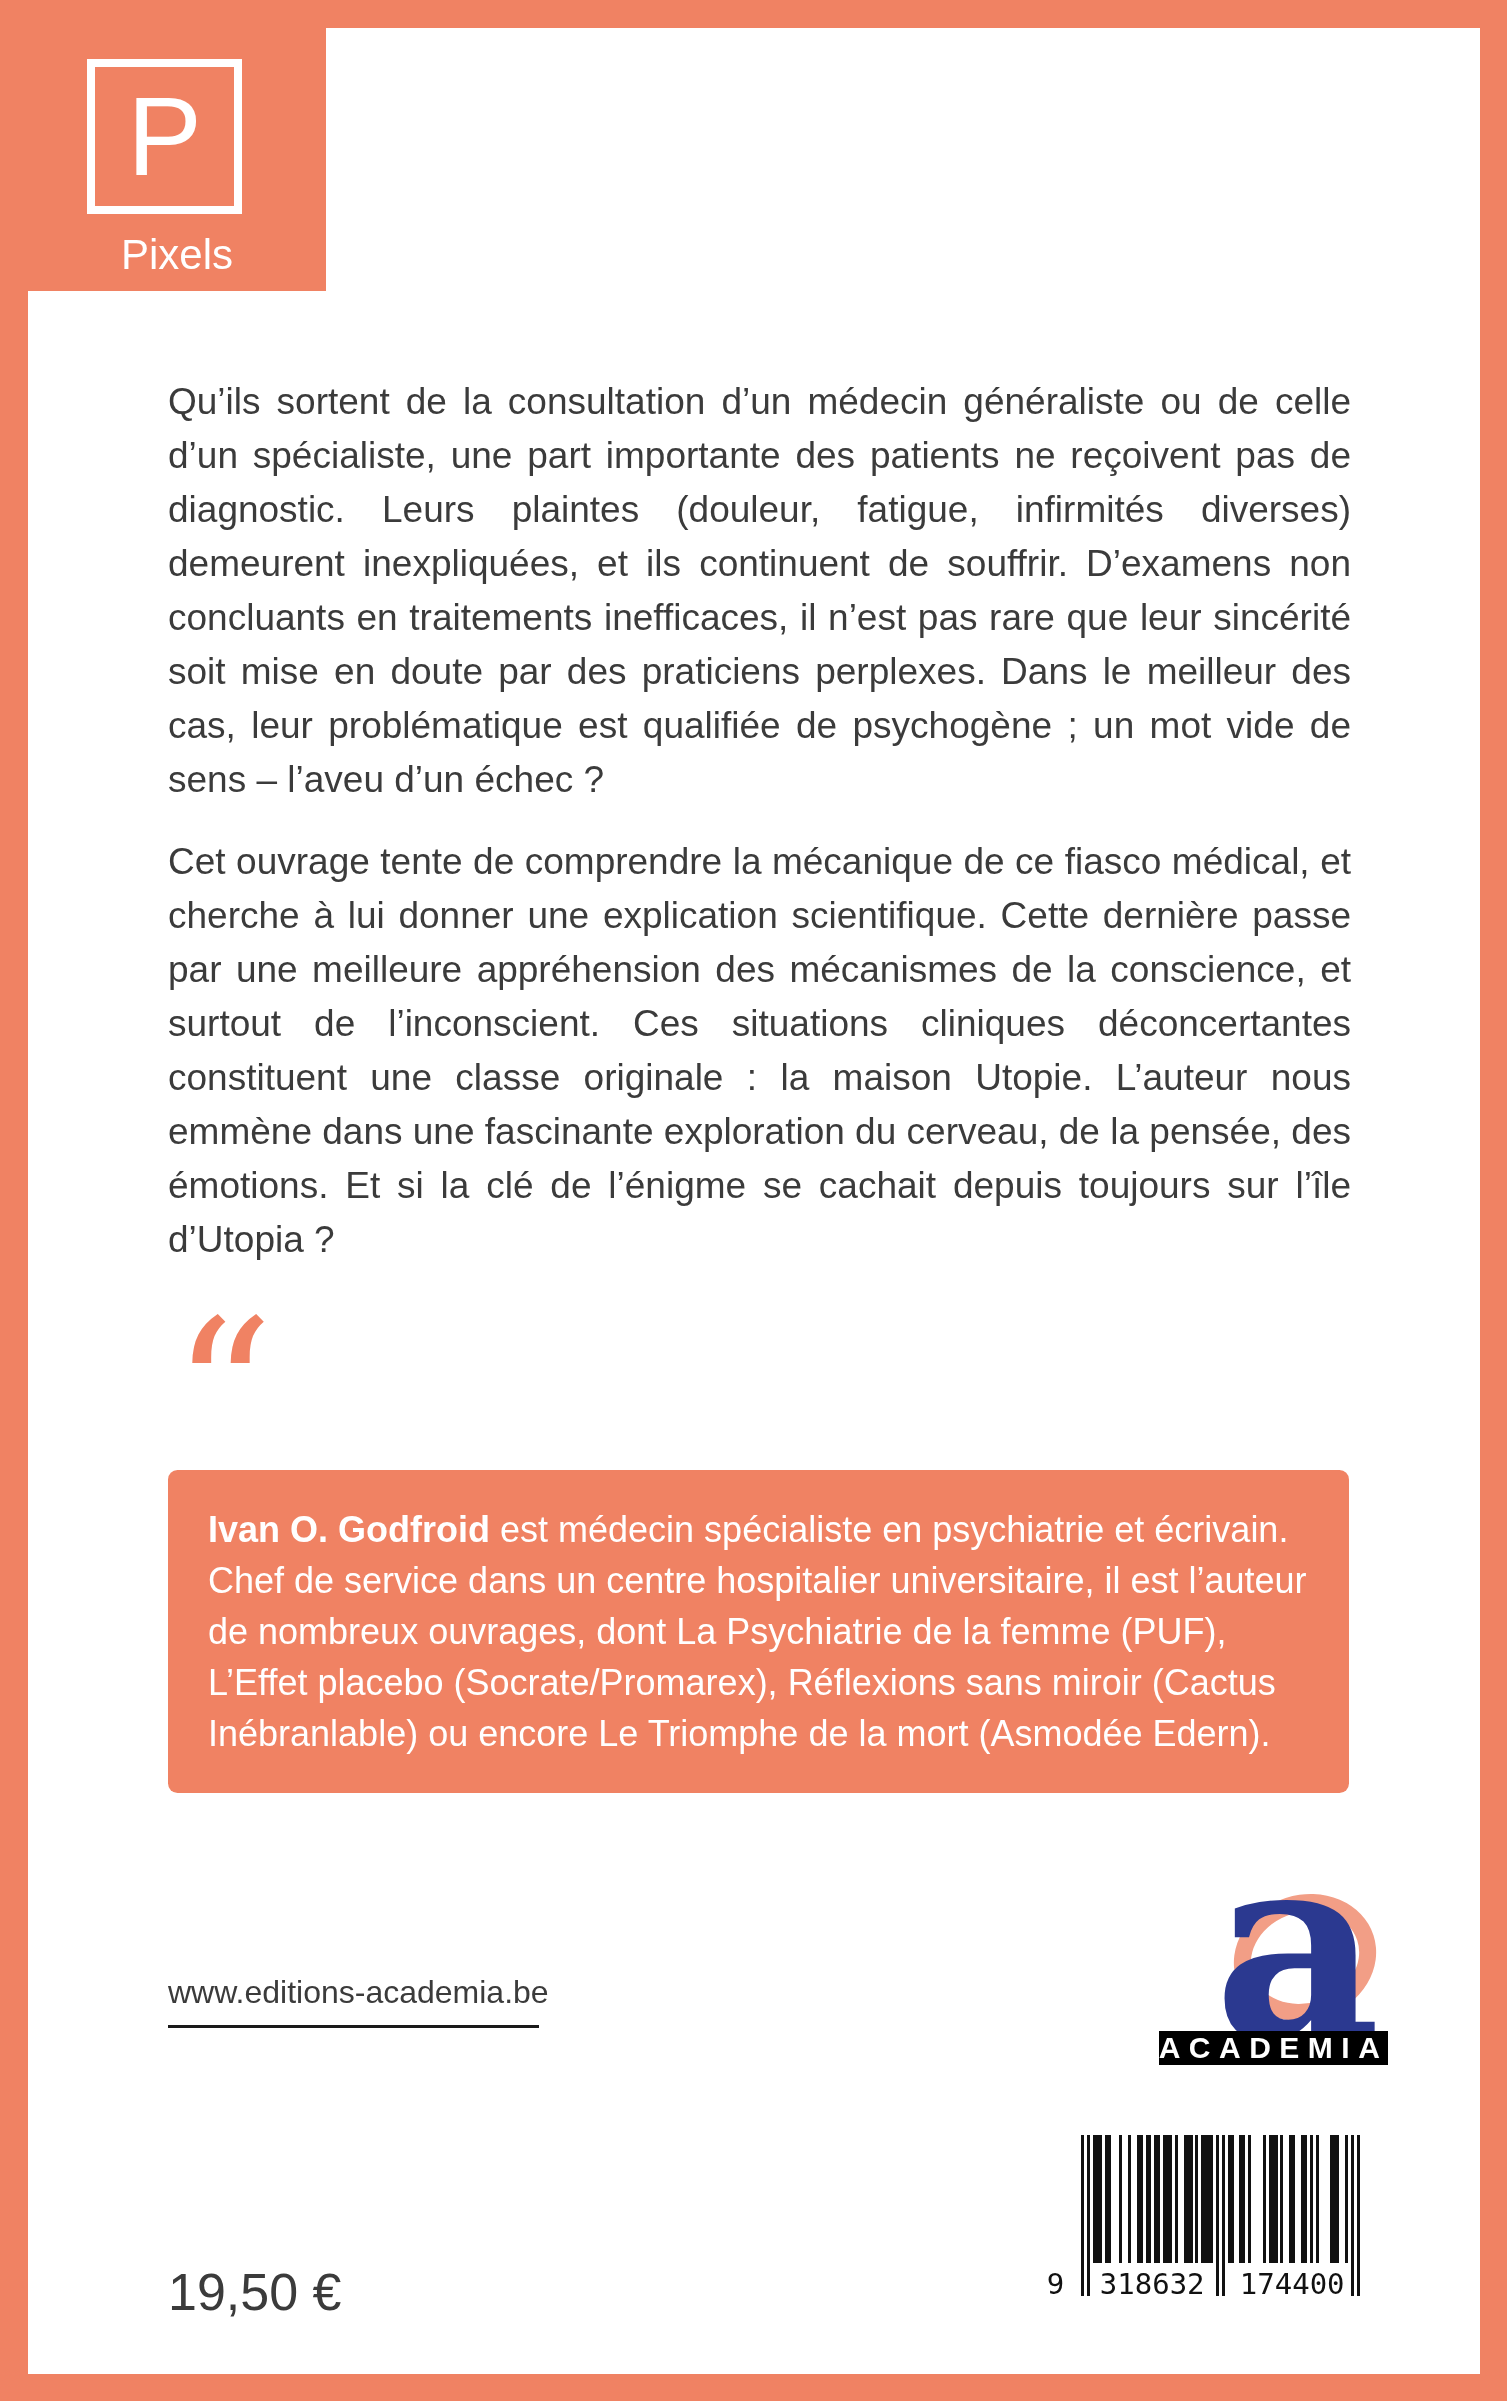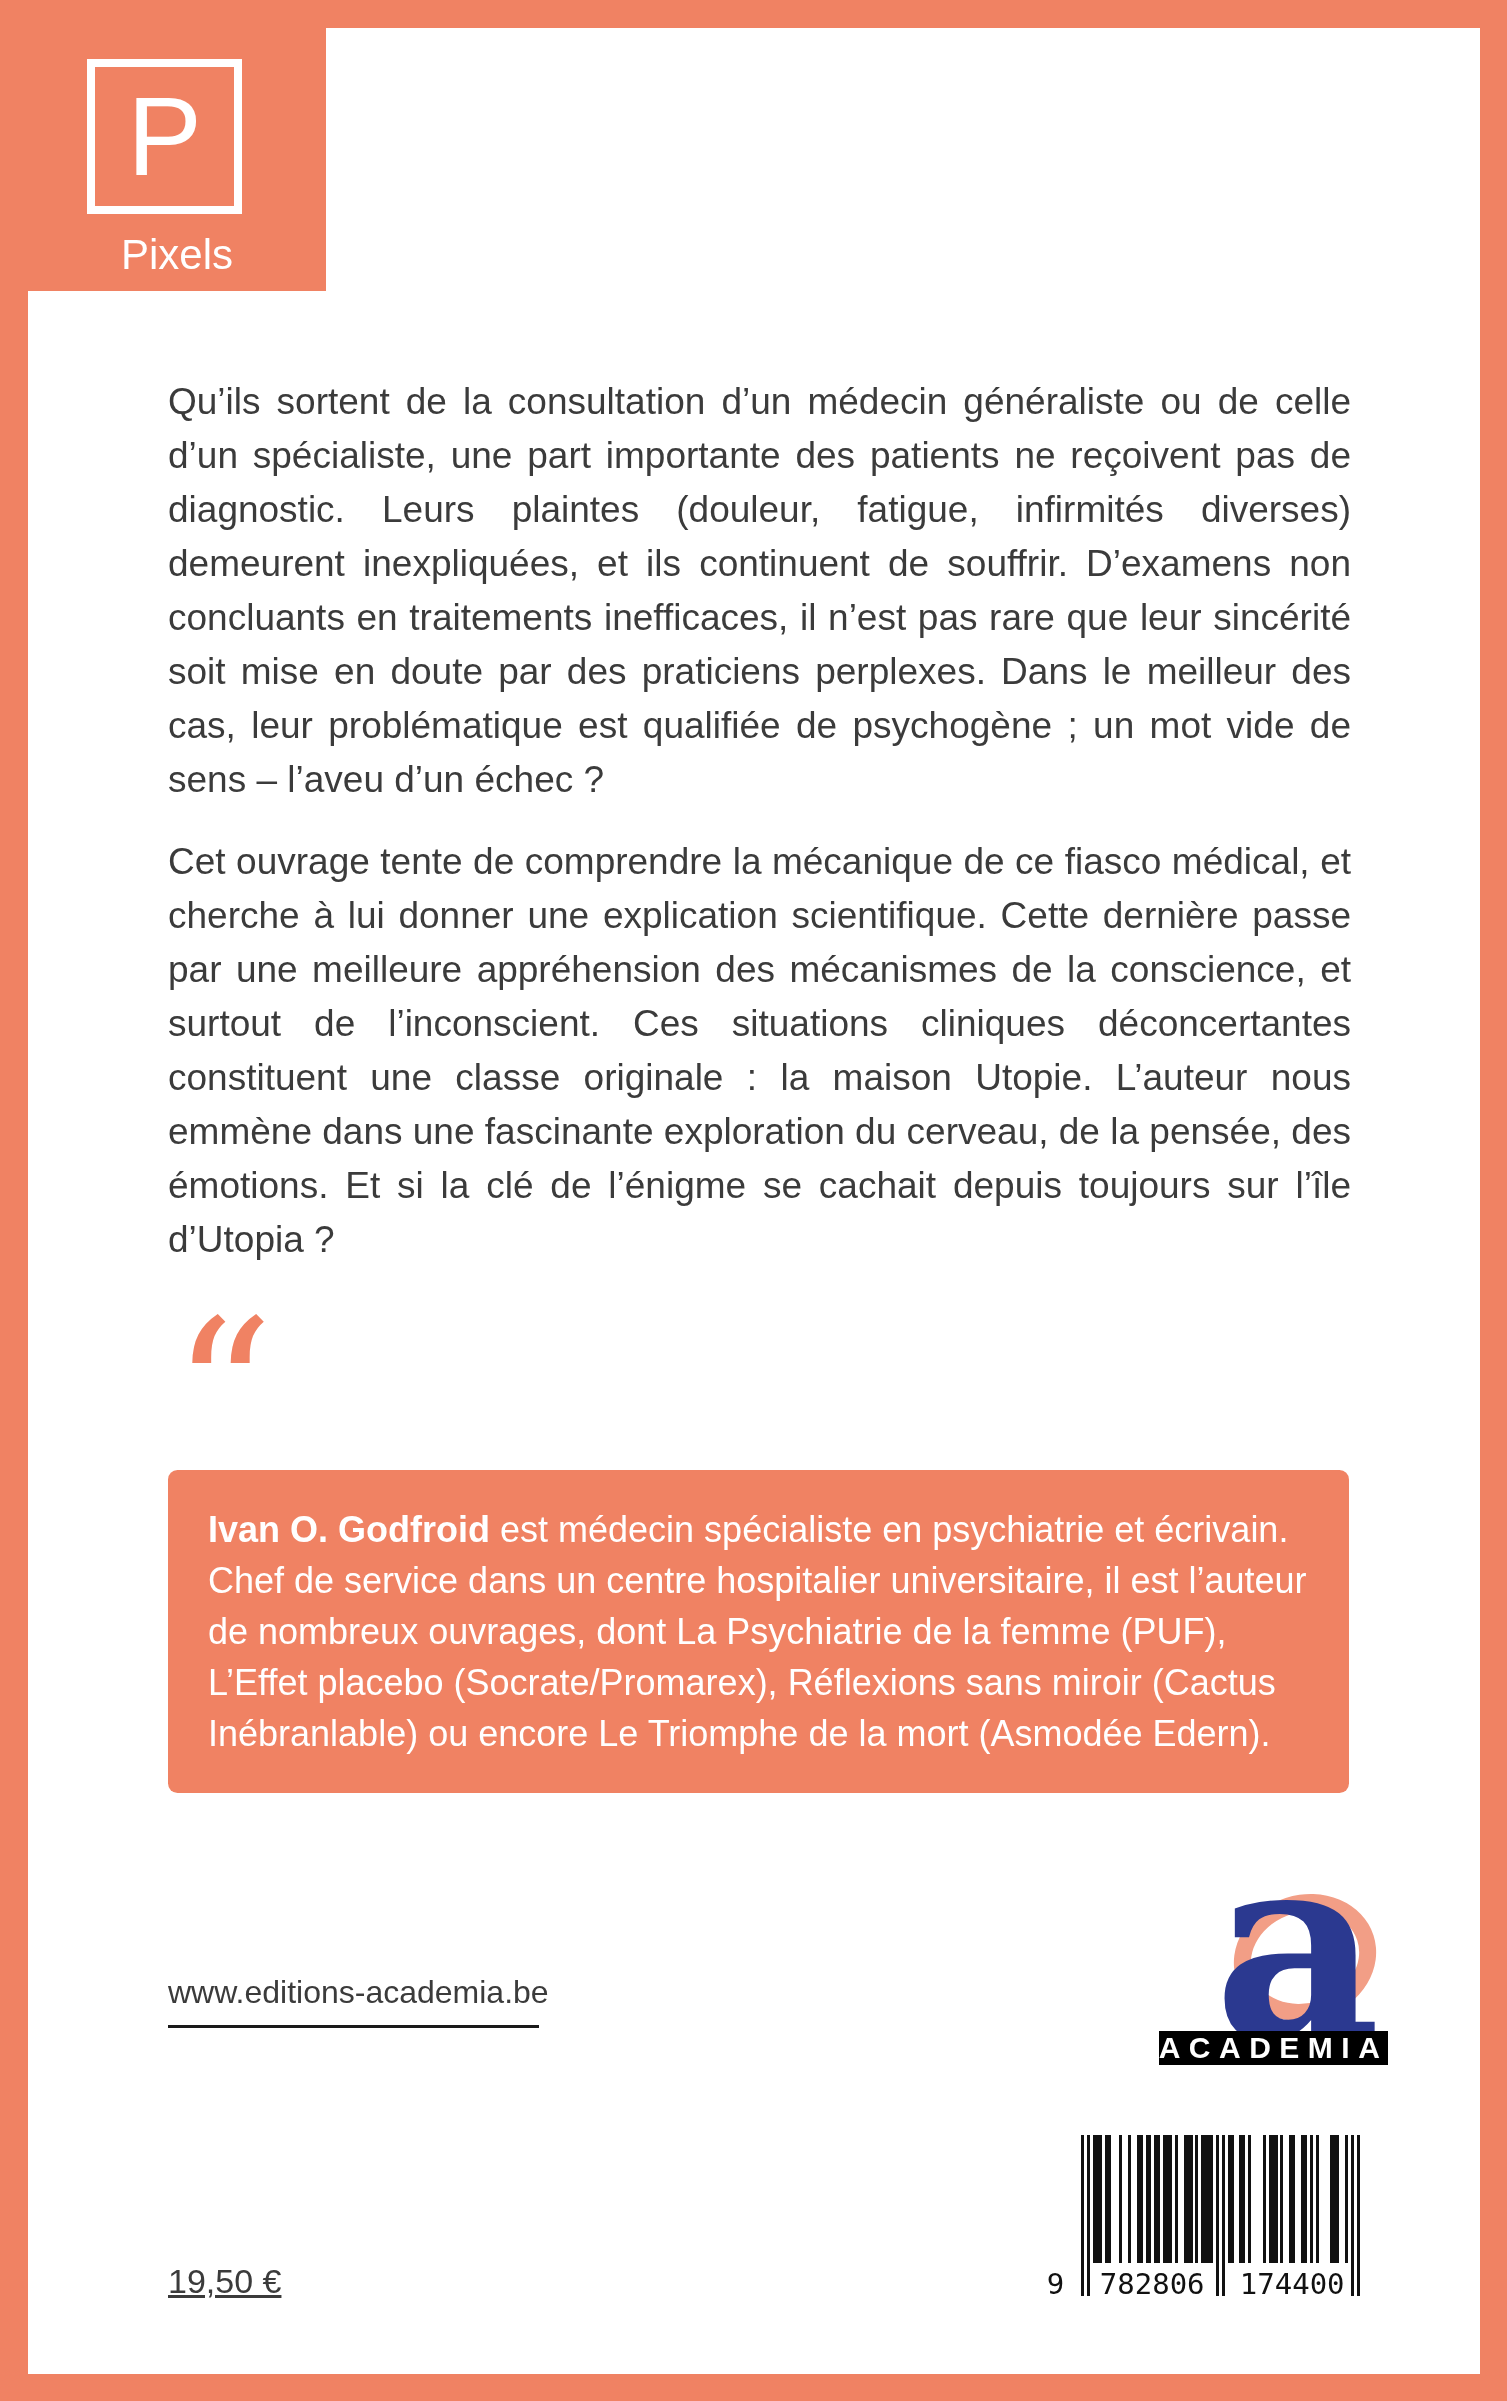--- a/index.html
+++ b/index.html
@@ -74,21 +74,21 @@
     font-size:257px;line-height:1;color:var(--blue);
   }
   .academia .wordmark{
     position:absolute;left:0;top:138px;width:229px;height:34px;z-index:2;
     background:#000;color:#fff;display:flex;align-items:center;justify-content:center;
     font-size:30px;letter-spacing:8.5px;font-weight:700;
   }
 
   
   .isbn{position:absolute;left:168px;top:2163px;font-size:33px;color:var(--ink);}
-  .price{position:absolute;left:168px;top:2262px;font-size:34px;color:var(--ink);text-decoration:underline;}
+  .price{position:absolute;left:168px;top:2262px;font-size:52px;color:var(--ink);}
 
   
   .barcode{position:absolute;left:1041px;top:2135px;width:331px;height:168px;background:#fff;}
   .barcode .bars{position:absolute;left:40px;top:0;width:280px;height:100%;}
   .bar{position:absolute;top:0;background:var(--black);}
   .bc-digit{
     position:absolute;bottom:1.9px;font-family:"DejaVu Sans Mono",monospace;
     font-size:29px;color:var(--black);background:#fff;padding:0 3.8px;white-space:nowrap;
   }
   .bc-left{left:1.9px;}
@@ -182,18 +182,18 @@
         <div class="bar" style="left: 229px; width: 3.3px; height: 128px;"></div>
         <div class="bar" style="left: 235px; width: 3.3px; height: 128px;"></div>
         <div class="bar" style="left: 249px; width: 3.3px; height: 128px;"></div>
         <div class="bar" style="left: 252px; width: 3.3px; height: 128px;"></div>
         <div class="bar" style="left: 255px; width: 3.3px; height: 128px;"></div>
         <div class="bar" style="left: 264px; width: 3.3px; height: 128px;"></div>
         <div class="bar" style="left: 270px; width: 3.3px; height: 161px;"></div>
         <div class="bar" style="left: 276px; width: 3.3px; height: 161px;"></div>
       </div>
     <span class="bc-digit bc-left">9</span>
-    <span class="bc-digit bc-g1">782806</span>
+    <span class="bc-digit bc-g1">318632</span>
     <span class="bc-digit bc-g2">174400</span>
   </div>
 
 </div>
 
 
 </body></html>

